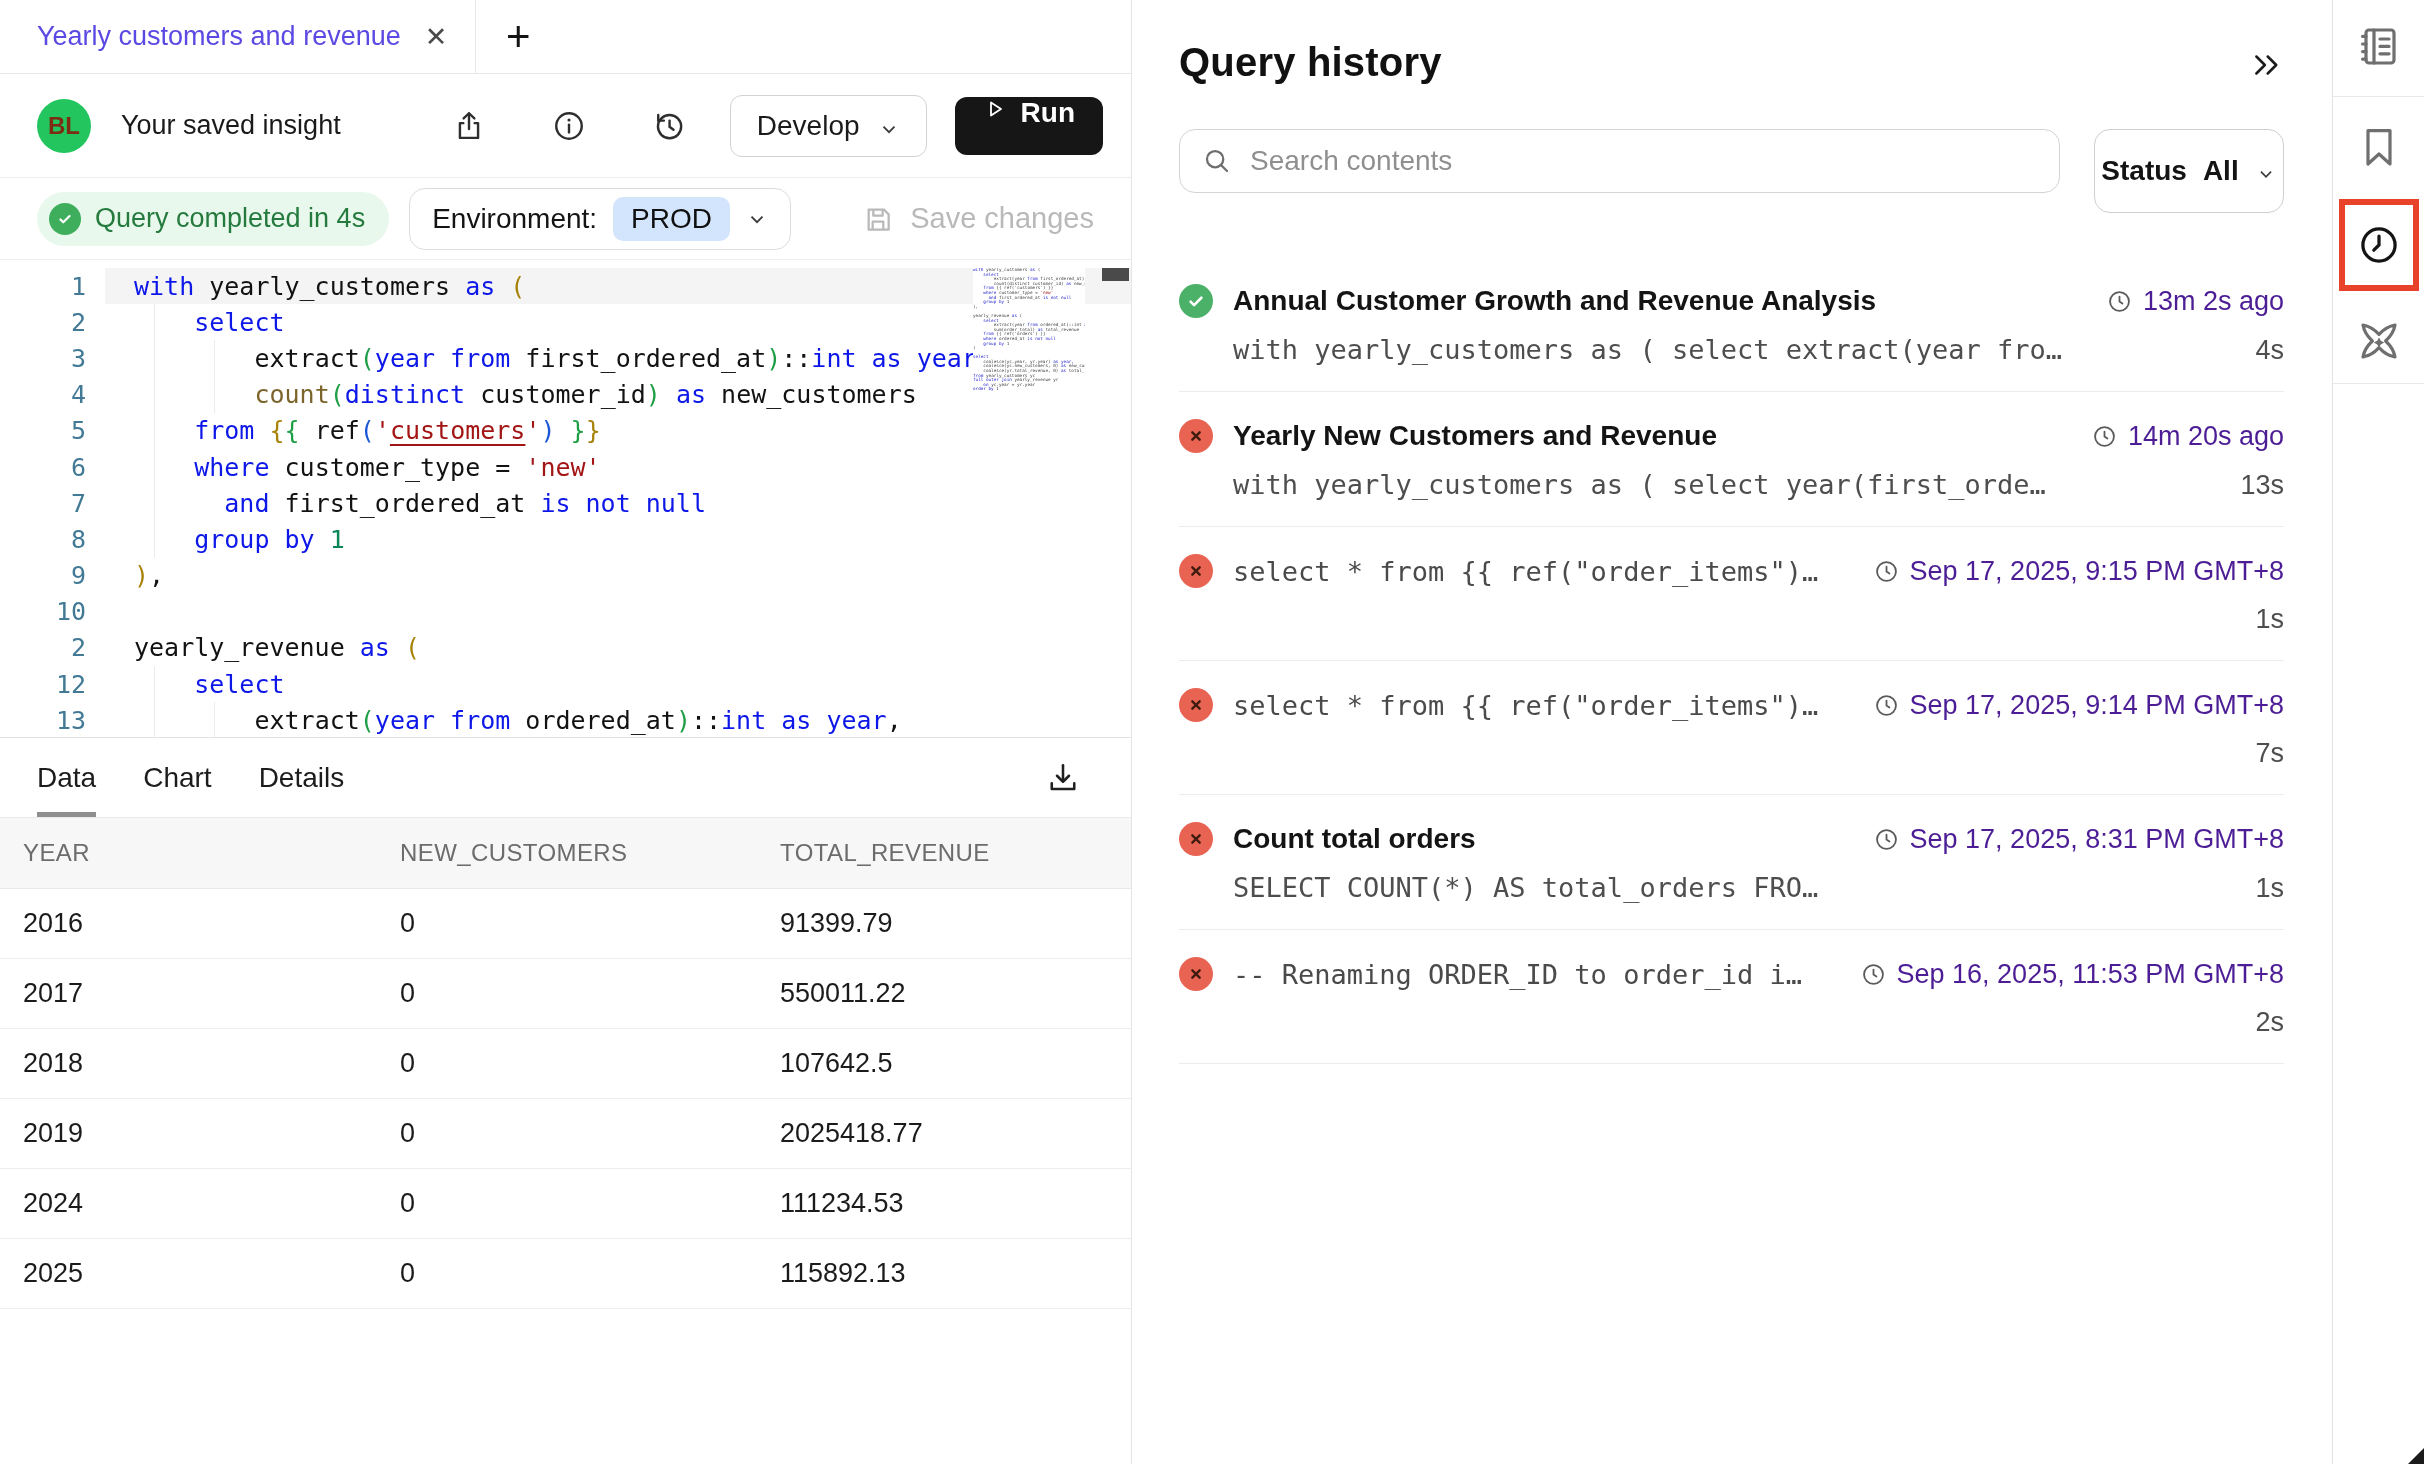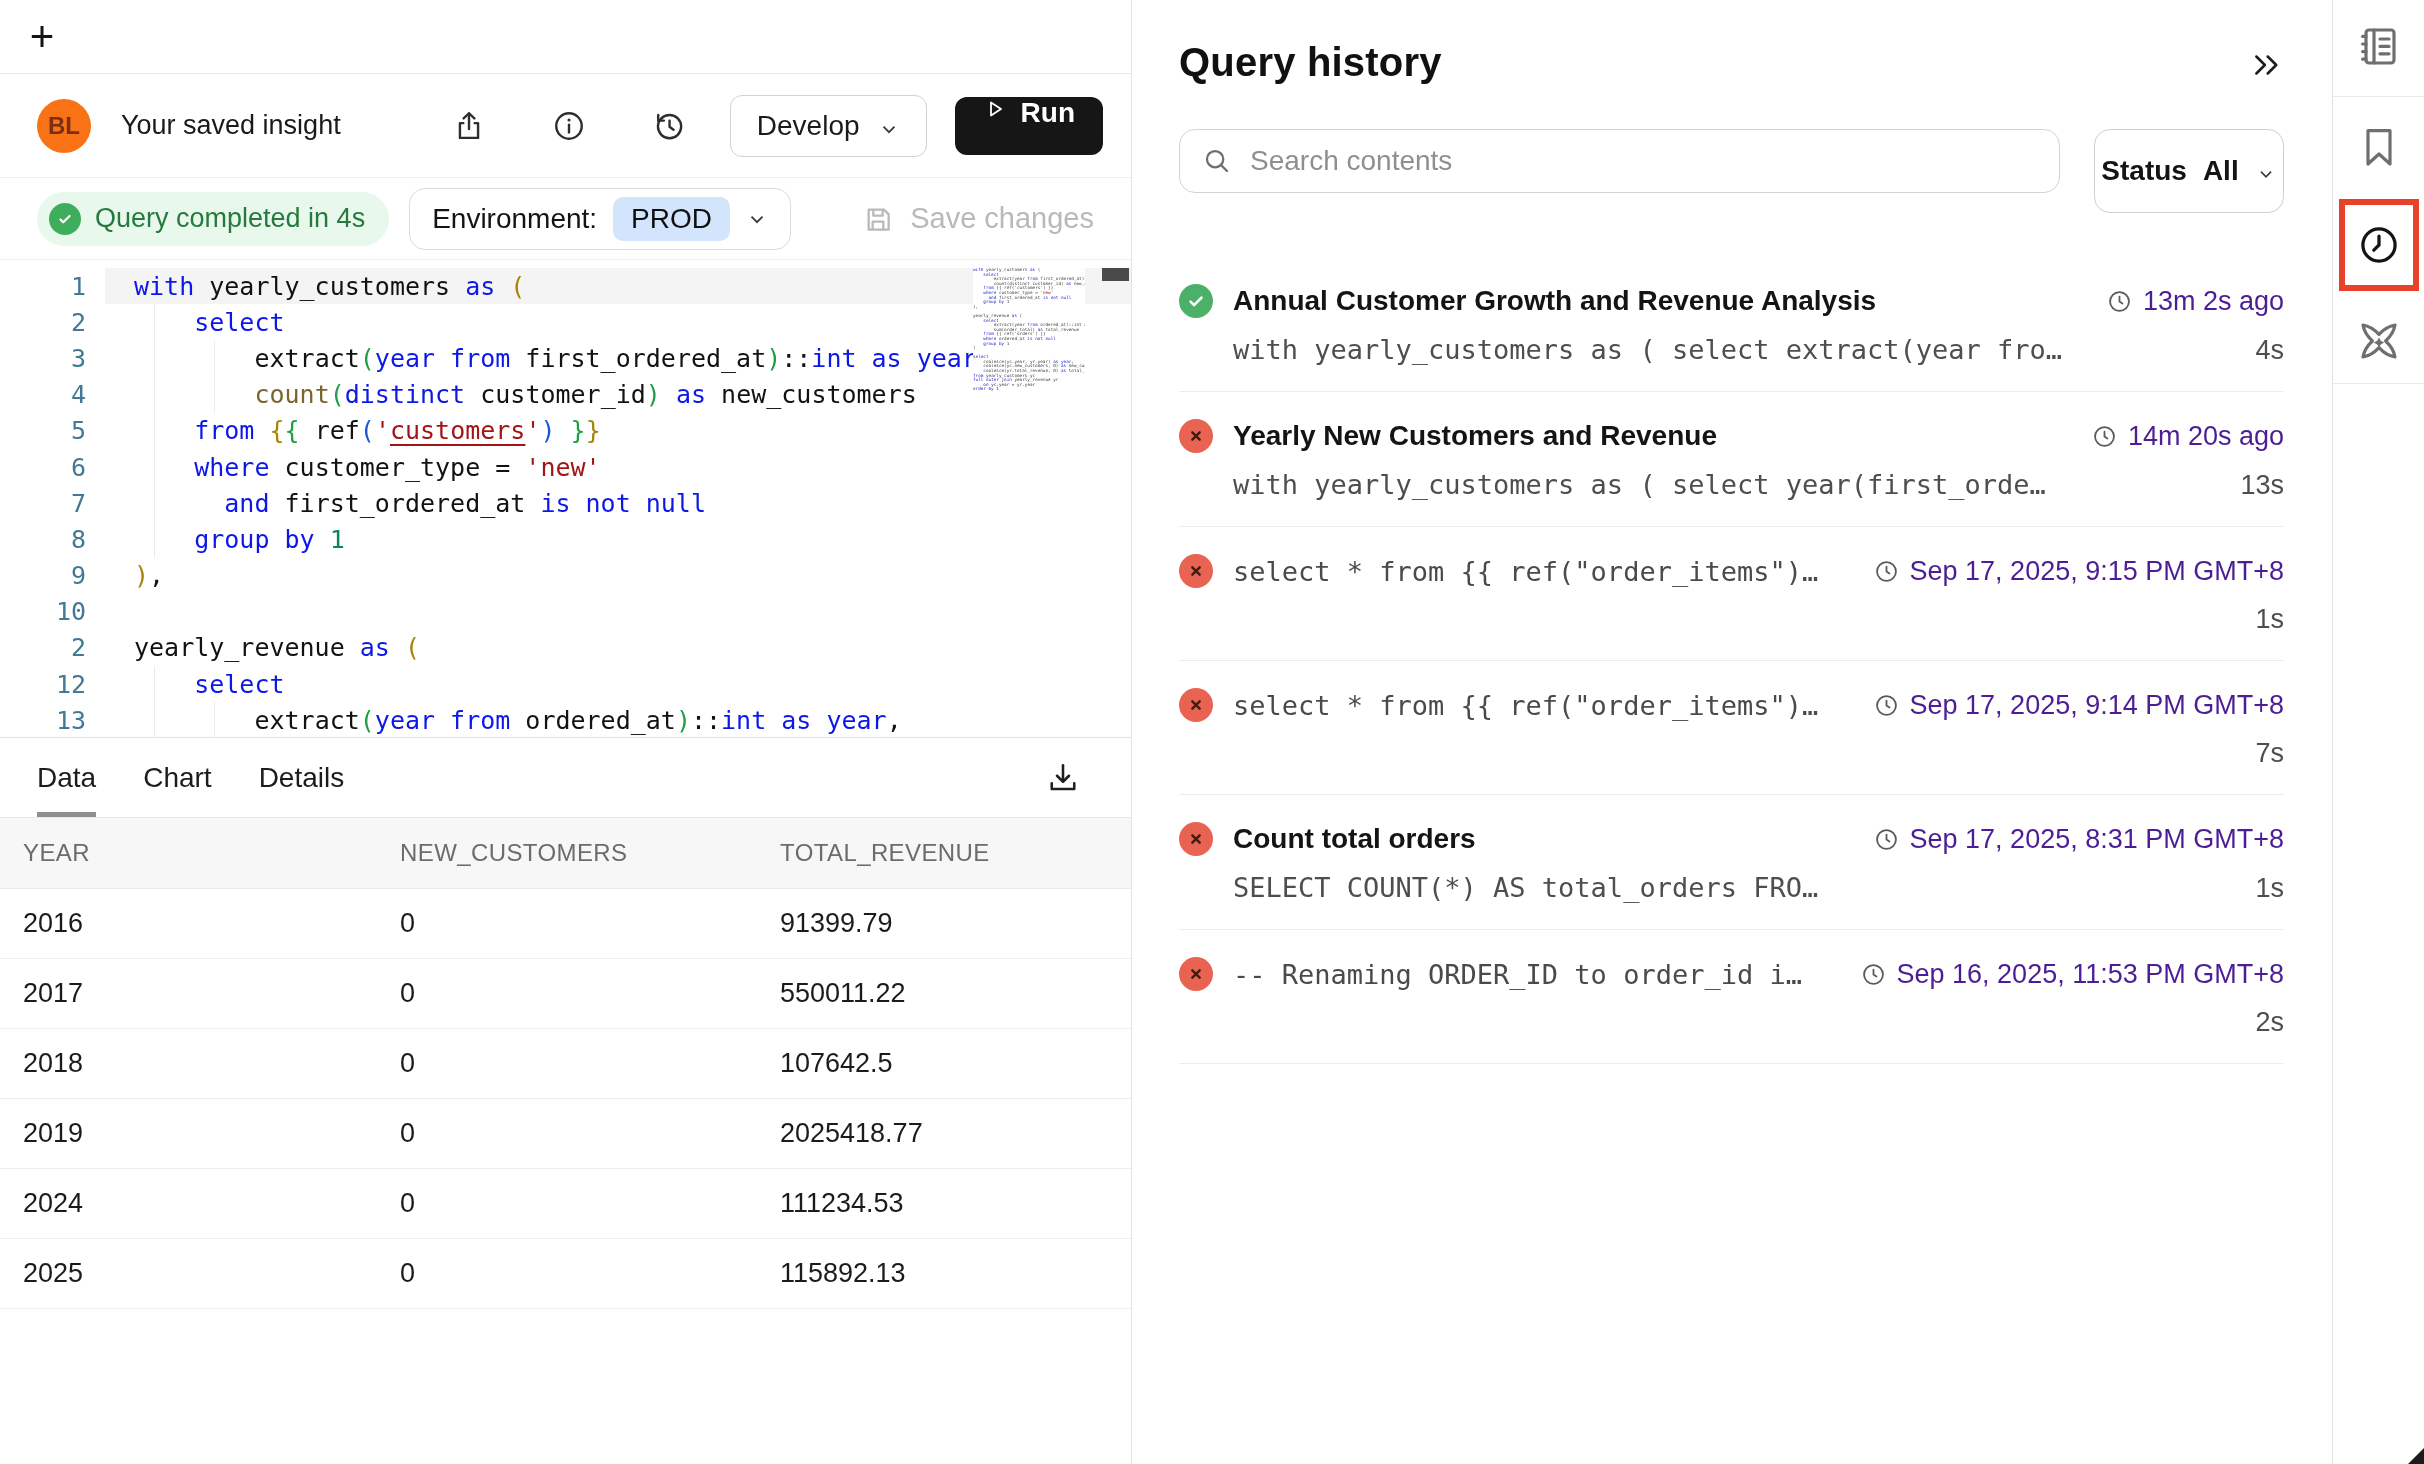--- a/index.html
+++ b/index.html
@@ -10,21 +10,21 @@
   
   .left-panel { width:1132px; min-width:1132px; border-right:1px solid #e4e4e4; display:flex; flex-direction:column; }
 
   .tabbar { height:74px; border-bottom:1px solid #e7e7e7; display:flex; align-items:stretch; }
   .tab { display:flex; align-items:center; padding:0 28px 0 37px; border-right:1px solid #e7e7e7; }
   .tab-title { font-size:27px; color:#5b49e3; }
   .tab-close { margin-left:24px; font-size:27px; color:#4a4a4a; font-weight:300; cursor:default; }
   .newtab { width:84px; display:flex; align-items:center; justify-content:center; font-size:42px; font-weight:300; color:#141414; }
 
   .headerbar { height:104px; border-bottom:1px solid #ededed; display:flex; align-items:center; padding:0 28px 0 37px; }
-  .avatar { width:54px; height:54px; border-radius:50%; background:#f97316; color:#7c2d12;
+  .avatar { width:54px; height:54px; border-radius:50%; background:#22c55e; color:#7c2d12;
             display:flex; align-items:center; justify-content:center; font-size:24px; font-weight:700; }
   .saved-label { margin-left:30px; font-size:27px; color:#1a1a1a; }
   .hdr-icons { margin-left:auto; display:flex; align-items:center; gap:66px; }
   .hdr-icon { width:34px; height:34px; color:#2e2e2e; }
   .hdr-icon svg { width:100%; height:100%; }
   .develop-btn { margin-left:44px; height:62px; border:1.5px solid #d2d2d2; border-radius:12px;
                  display:flex; align-items:center; gap:18px; padding:0 26px; font-size:28px; background:#fff; }
   .run-btn { margin-left:28px; height:58px; background:#161616; color:#fff; border-radius:12px;
              display:flex; align-items:flex-start; gap:14px; padding:0 28px; font-size:28px; font-weight:600; }
 
@@ -109,20 +109,24 @@
                      border-left:16px solid transparent; border-bottom:16px solid #1b1b1b; }
 </style>
 </head>
 <body>
 
 <div class="app">
 
   <div class="left-panel">
 
     <div class="tabbar">
+      <div class="tab">
+        <span class="tab-title">Yearly customers and revenue</span>
+        <span class="tab-close">✕</span>
+      </div>
       <div class="newtab">+</div>
     </div>
 
     <div class="headerbar">
       <div class="avatar">BL</div>
       <div class="saved-label">Your saved insight</div>
       <div class="hdr-icons">
         <span class="hdr-icon">
           <svg viewBox="0 0 24 24" fill="none" stroke="currentColor" stroke-width="1.7" stroke-linecap="round" stroke-linejoin="round">
               <path d="M12 3.2v11"></path>

